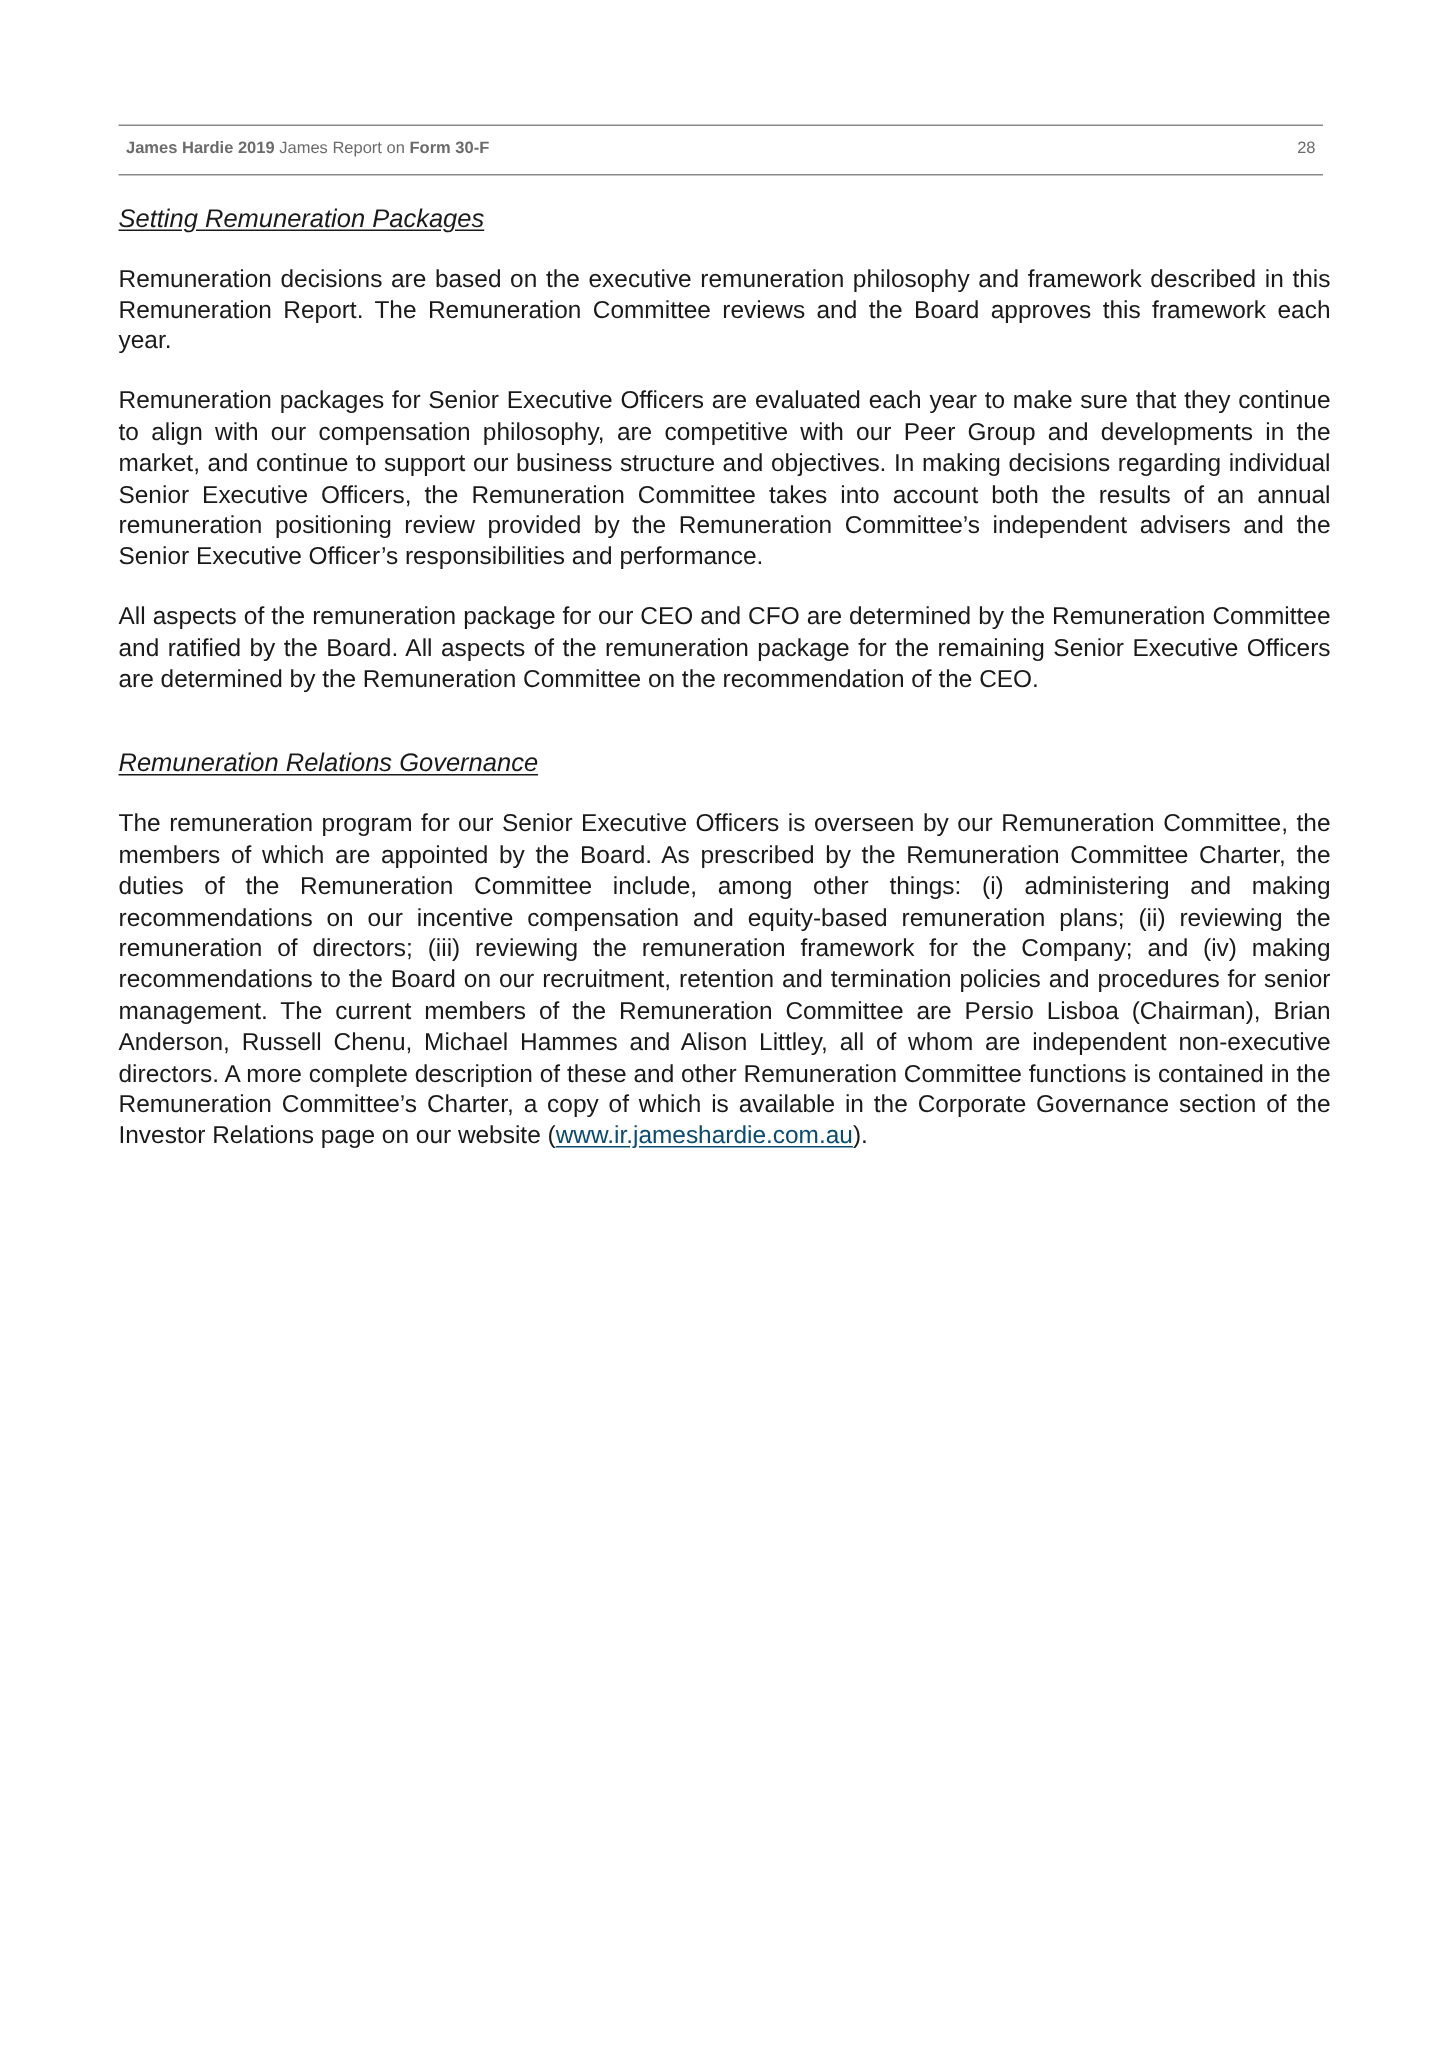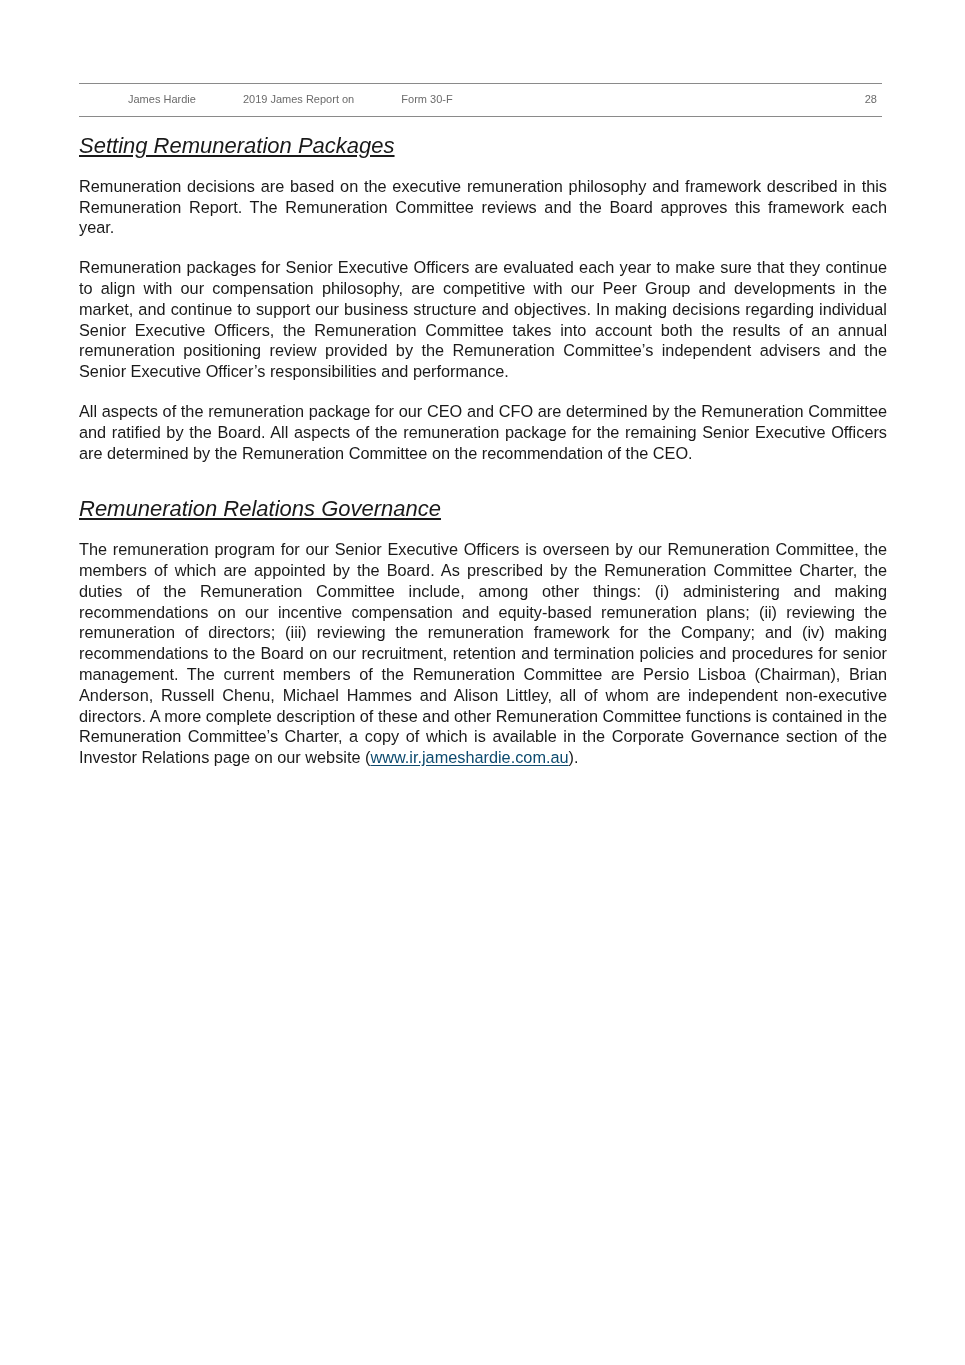--- a/index.html
+++ b/index.html
@@ -27,22 +27,21 @@
     }
     .header-left {
       position: absolute;
       left: 5px;
       top: 9px;
       font-size: 11px;
       color: #6b6b6b;
       white-space: nowrap;
     }
     .header-left b {
-      font-weight: normal;
-      margin-left: 44px;
+      font-weight: bold;
     }
     .header-right {
       position: absolute;
       right: 5px;
       top: 9px;
       font-size: 11px;
       color: #6b6b6b;
     }
     .content {
       position: absolute;
@@ -51,21 +50,21 @@
       width: 808px;
       font-size: 16.3px;
       line-height: 20.8px;
       color: #1a1a1a;
     }
     .section-heading {
       font-style: italic;
       text-decoration: underline;
       text-underline-offset: 2px;
       margin: 0 0 19px 0;
-      font-size: 22px;
+      font-size: 17px;
       line-height: 20.8px;
       font-weight: normal;
     }
     .para {
       margin: 0 0 19px 0;
       text-align: justify;
     }
     .para.last-in-section {
       margin-bottom: 36px;
     }

